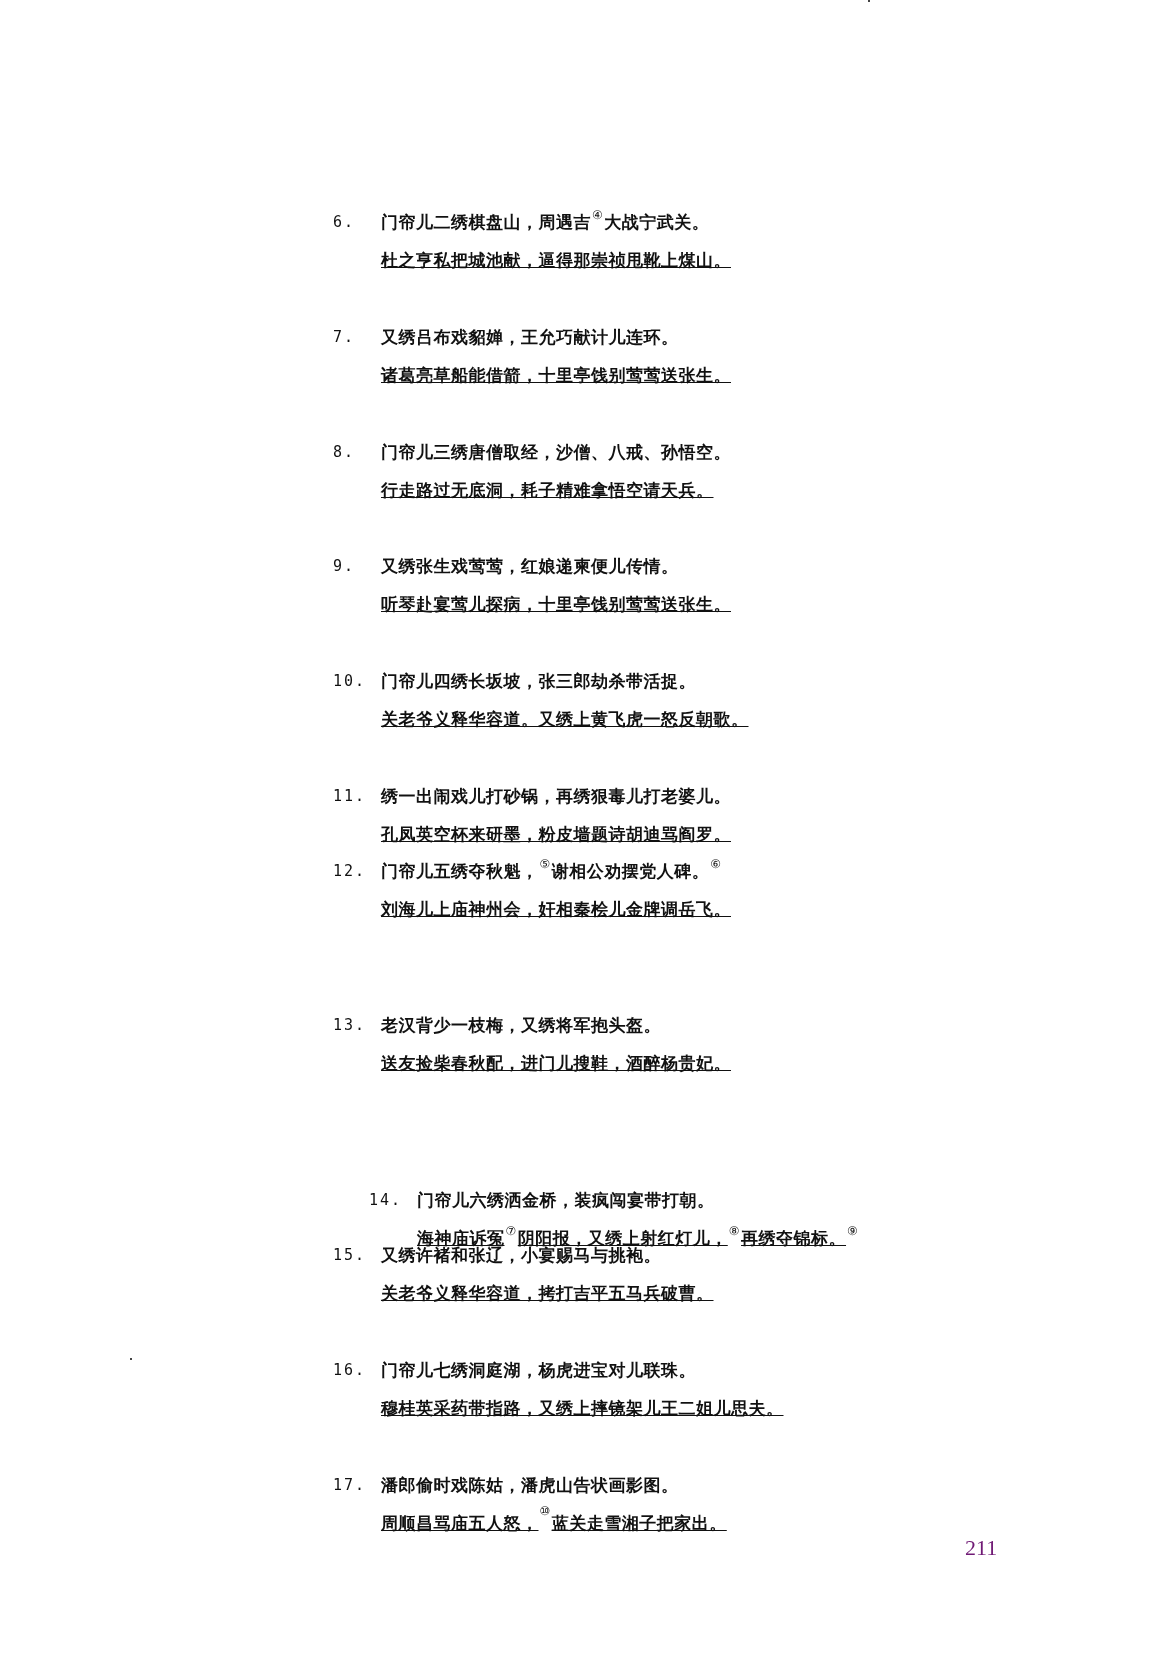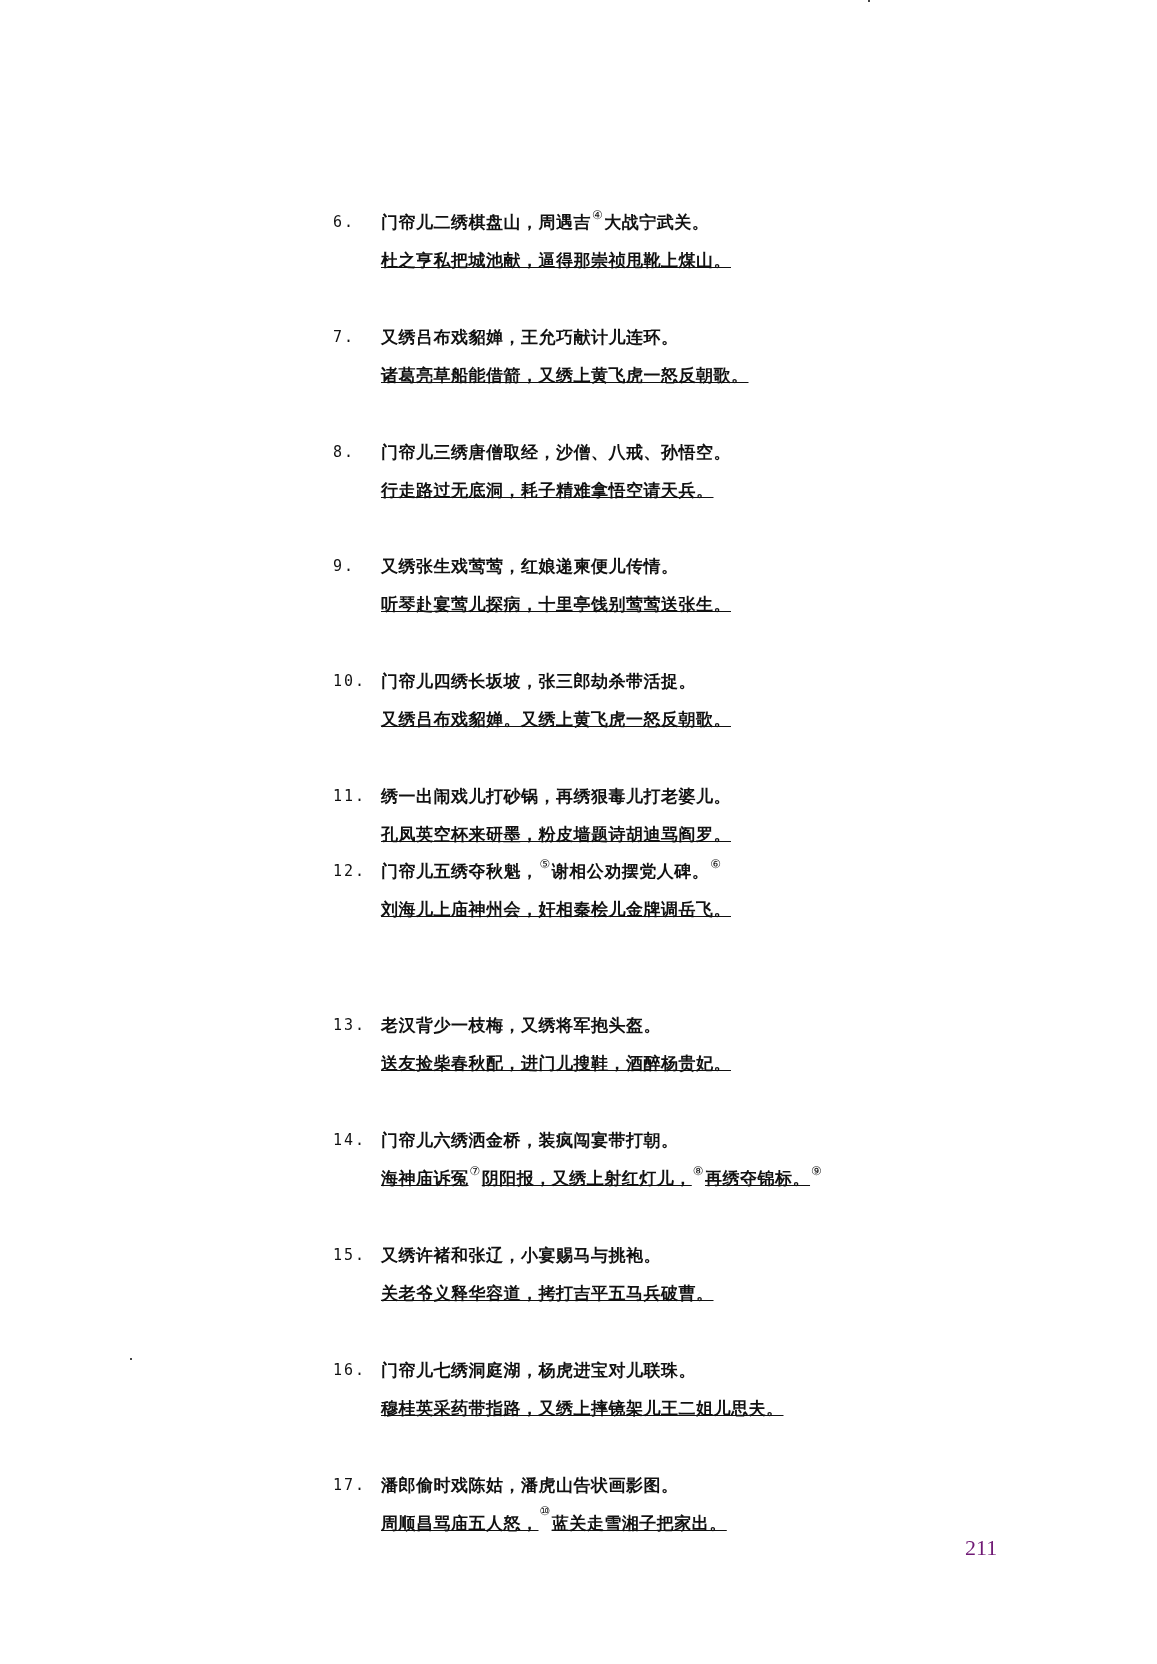--- a/index.html
+++ b/index.html
@@ -92,21 +92,21 @@
       <span class="text">杜之亨私把城池献，逼得那崇祯甩靴上煤山。</span>
     </div>
   </div>
 
   <div class="verse" style="top:318px;">
     <div class="line line1">
       <span class="num">7.</span>
       <span class="text">又绣吕布戏貂婵，王允巧献计儿连环。</span>
     </div>
     <div class="line line2">
-      <span class="text">诸葛亮草船能借箭，又绣上黄飞虎一怒反朝歌。</span>
+      <span class="text">诸葛亮草船能借箭，十里亭饯别莺莺送张生。</span>
     </div>
   </div>
 
   <div class="verse" style="top:433px;">
     <div class="line line1">
       <span class="num">8.</span>
       <span class="text">门帘儿三绣唐僧取经，沙僧、八戒、孙悟空。</span>
     </div>
     <div class="line line2">
       <span class="text">行走路过无底洞，耗子精难拿悟空请天兵。</span>
@@ -122,21 +122,21 @@
       <span class="text">听琴赴宴莺儿探病，十里亭饯别莺莺送张生。</span>
     </div>
   </div>
 
   <div class="verse" style="top:662px;">
     <div class="line line1">
       <span class="num">10.</span>
       <span class="text">门帘儿四绣长坂坡，张三郎劫杀带活捉。</span>
     </div>
     <div class="line line2">
-      <span class="text">又绣吕布戏貂婵。又绣上黄飞虎一怒反朝歌。</span>
+      <span class="text">关老爷义释华容道。又绣上黄飞虎一怒反朝歌。</span>
     </div>
   </div>
 
   <div class="verse" style="top:777px;">
     <div class="line line1">
       <span class="num">11.</span>
       <span class="text">绣一出闹戏儿打砂锅，再绣狠毒儿打老婆儿。</span>
     </div>
     <div class="line line2">
       <span class="text">孔凤英空杯来研墨，粉皮墙题诗胡迪骂阎罗。</span>
@@ -156,21 +156,21 @@
   <div class="verse" style="top:1006px;">
     <div class="line line1">
       <span class="num">13.</span>
       <span class="text">老汉背少一枝梅，又绣将军抱头盔。</span>
     </div>
     <div class="line line2">
       <span class="text">送友捡柴春秋配，进门儿搜鞋，酒醉杨贵妃。</span>
     </div>
   </div>
 
-  <div class="verse" style="top:1121px;">
+  <div class="verse" style="top:1181px;margin-left:36px;">
     <div class="line line1">
       <span class="num">14.</span>
       <span class="text">门帘儿六绣洒金桥，装疯闯宴带打朝。</span>
     </div>
     <div class="line line2">
       <span class="text"><span>海神庙诉冤</span><span class="note">⑦</span><span>阴阳报，又绣上射红灯儿，</span><span class="note">⑧</span><span>再绣夺锦标。</span><span class="note">⑨</span></span>
     </div>
   </div>
 
   <div class="verse" style="top:1236px;">

